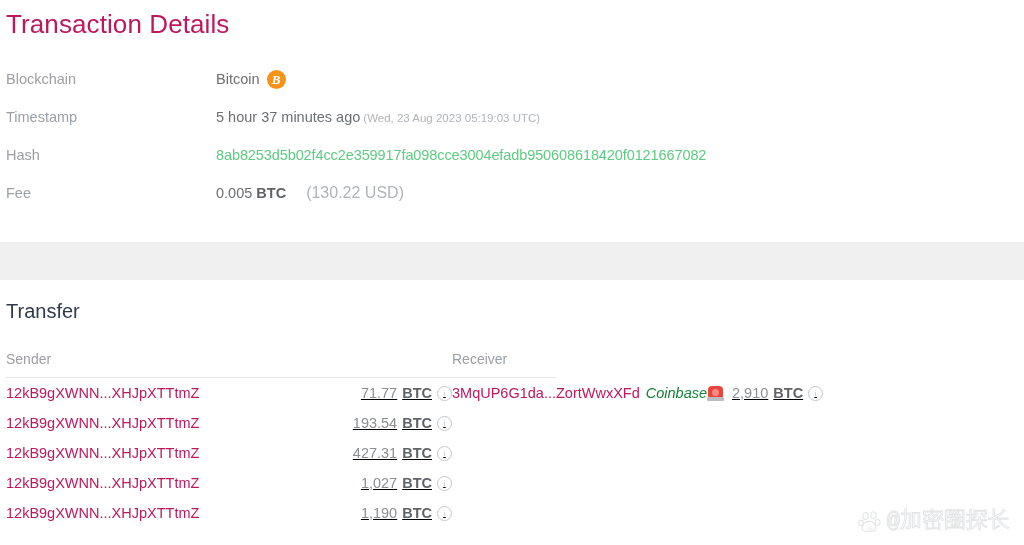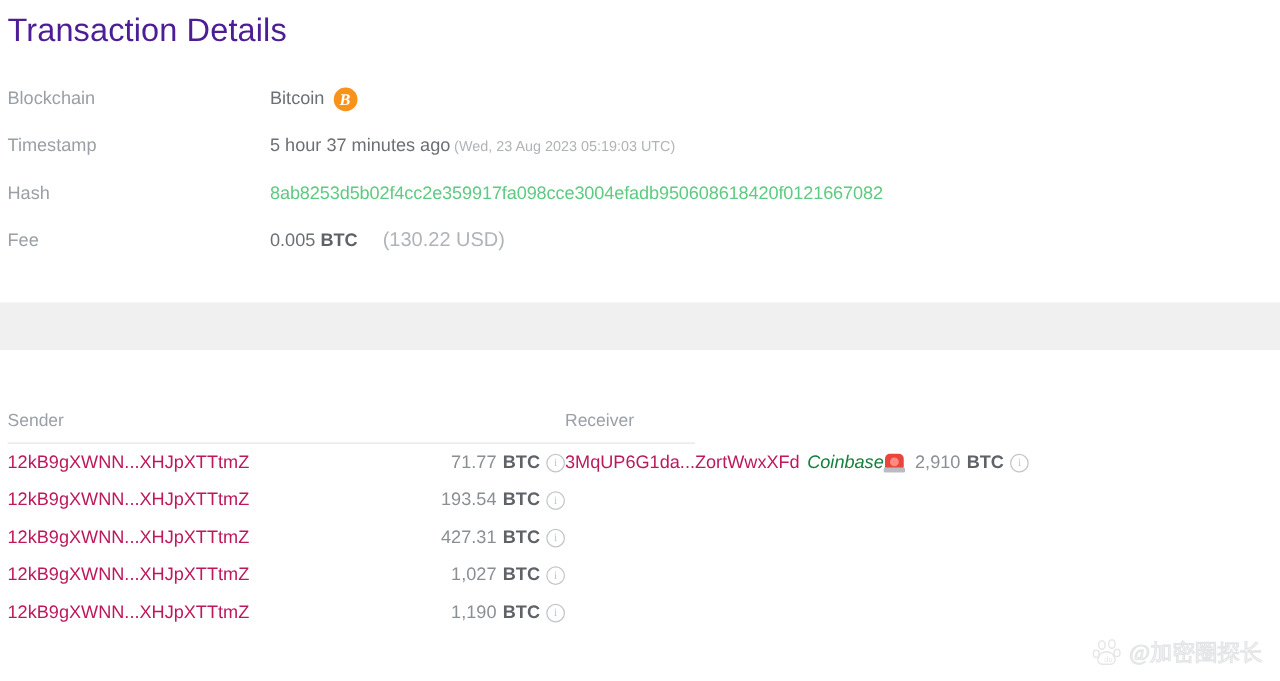--- a/index.html
+++ b/index.html
@@ -15,21 +15,21 @@
     -webkit-font-smoothing: antialiased;
     position: relative;
   }
 
   
   .tx-section {
     padding: 0 0 0 6px;
   }
   .page-title {
     font-size: 26px;
-    color: #4c1d95;
+    color: #be185d;
     font-weight: 400;
     margin: 0;
     padding: 9px 0 0 0;
     letter-spacing: 0.1px;
   }
 
   .detail-table {
     margin-top: 20px;
     border-collapse: collapse;
     width: 100%;
@@ -149,20 +149,21 @@
     margin-left: 6px;
     white-space: nowrap;
     font-style: italic;
   }
   .spacer { flex: 1 1 auto; }
   .amt-group {
     display: inline-flex;
     align-items: center;
     gap: 5px;
     white-space: nowrap;
+    text-decoration: underline;
   }
   .amt-num { color: #8a8f94; }
   .amt-unit { color: #5f6368; font-weight: bold; }
 
   .info-icon {
     width: 13px;
     height: 13px;
     border-radius: 50%;
     border: 1px solid #c3c7cb;
     display: inline-flex;
@@ -209,24 +210,24 @@
     position: absolute;
     right: 14px;
     bottom: 10px;
     display: flex;
     align-items: center;
     gap: 3px;
     opacity: 0.5;
     pointer-events: none;
   }
   .wm-text {
-    font-size: 18px;
+    font-size: 22px;
     color: transparent;
     -webkit-text-stroke: 1px #c9ccce;
-    font-family: Liberation Serif, serif;
+    font-family: Liberation Mono, monospace;
     letter-spacing: 0px;
     line-height: 1;
   }
   .wm-logo { display: block; }
 </style>
 </head>
 <body>
 
 <div class="tx-section">
   <h1 class="page-title">Transaction Details</h1>
@@ -264,20 +265,21 @@
           <span class="fee-unit">BTC</span><span class="fee-usd">(130.22 USD)</span>
         </td>
       </tr>
     </tbody>
   </table>
 </div>
 
 <div class="divider-band"></div>
 
 <div class="transfer-section">
+  <h2 class="transfer-title">Transfer</h2>
 
   <div class="columns">
 
     <div class="col-sender">
       <div class="col-head">Sender</div>
       <div class="col-rule"></div>
 
       <div class="row">
         <a href="#" class="addr">12kB9gXWNN...XHJpXTTtmZ</a>
         <span class="spacer"></span>

